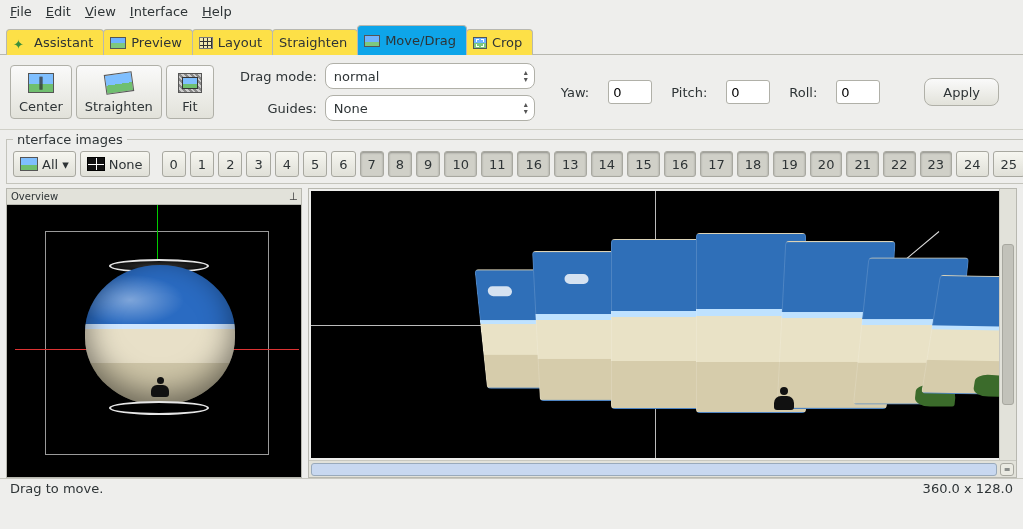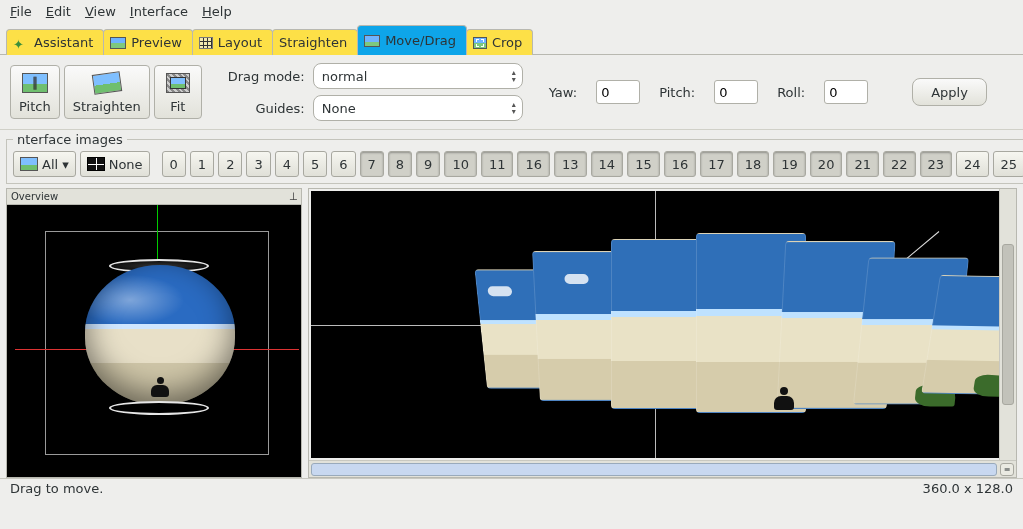--- a/index.html
+++ b/index.html
@@ -314,21 +314,21 @@
     <span>Crop</span>
   </div>
 </div>
 
 <div class="toolbar-area">
   <div class="btngroup">
     <div class="iconbutton">
       <span class="glyph">
           <span class="center-glyph"></span>
         </span>
-      <span class="lbl">Pitch</span>
+      <span class="lbl">Center</span>
     </div>
     <div class="iconbutton">
       <span class="glyph">
           <span class="straighten-glyph"></span>
         </span>
       <span class="lbl">Straighten</span>
     </div>
     <div class="iconbutton">
       <span class="glyph">
           <span class="fit-glyph"></span>

